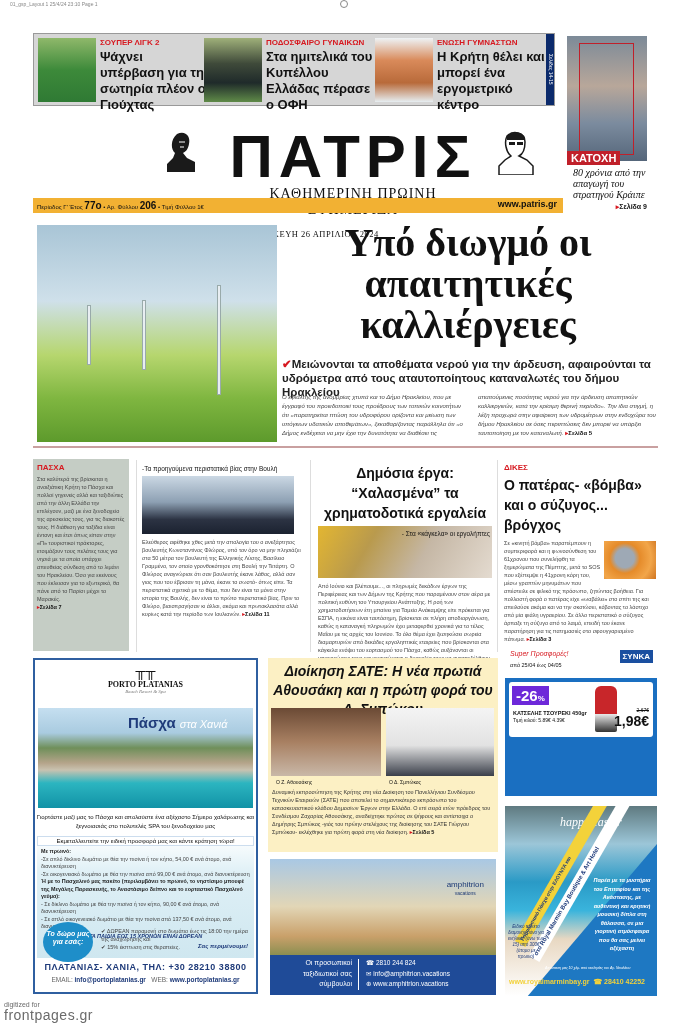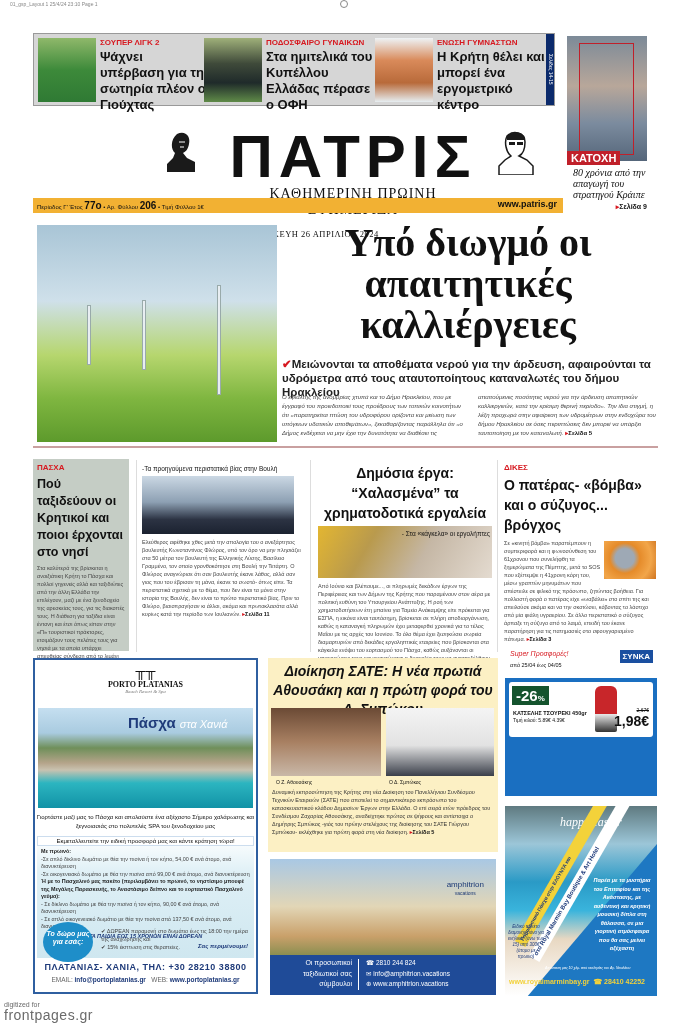--- a/index.html
+++ b/index.html
@@ -115,21 +115,21 @@
   .amph .sep { position: absolute; left: 88px; top: 4px; width: 1px; height: 31px; background: #fff; }
   .amph .right { position: absolute; left: 96px; top: 3px; font-size: 6.5px; line-height: 10.5px; }
 
   
   .synka { left: 505px; top: 646px; width: 152px; height: 150px; background: #1a6fc1; }
   .synka .head { position: absolute; left: 0; top: 0; width: 152px; height: 32px; background: #fff; }
   .synka .head .t { position: absolute; left: 5px; top: 4px; font-size: 7px; font-style: italic; color: #d71920; }
   .synka .head .d { position: absolute; left: 5px; top: 16px; font-size: 5.5px; }
   .synka .head .logo { position: absolute; right: 4px; top: 4px; background: #1a4fa0; color: #fff; font-weight: bold; font-size: 8px; padding: 2px 3px; }
   .synka .card { position: absolute; left: 4px; width: 144px; height: 55px; background: #fff; border-radius: 3px; }
-  .synka .badge { position: absolute; left: 3px; top: 4px; background: #14532d; color: #fff; font-weight: bold; font-size: 15px; padding: 1px 4px; }
+  .synka .badge { position: absolute; left: 3px; top: 4px; background: #6d28d9; color: #fff; font-weight: bold; font-size: 15px; padding: 1px 4px; }
   .synka .badge small { font-size: 8px; }
   .synka .prod { position: absolute; left: 4px; top: 28px; font-size: 5px; line-height: 7px; }
   .synka .prod b { font-size: 5.5px; }
   .synka .price { position: absolute; right: 4px; top: 25px; font-size: 14px; font-weight: bold; }
   .synka .price small { display: block; text-align: right; font-size: 5px; font-weight: normal; text-decoration: line-through; }
   .synka .img1 { position: absolute; left: 86px; top: 4px; width: 22px; height: 46px; background: linear-gradient(180deg,#c8262a 0%,#c8262a 60%,#eee 60%, #333 100%); border-radius: 6px 6px 2px 2px; }
   .synka .img2 { position: absolute; left: 80px; top: 4px; width: 60px; height: 46px; background: linear-gradient(90deg,#8a5a26 0 30%,#f2e4c8 30% 55%,#6a4a42 55% 100%); }
 
   .royal { left: 505px; top: 806px; width: 152px; height: 190px; background: linear-gradient(180deg,#5f7a80 0%,#9cc6d8 20%,#2a9ac6 40%,#3ab4dc 55%,#e8d8c2 70%,#fff 100%); overflow: hidden; }
   .royal .script { position: absolute; left: 55px; top: 10px; color: #fff; font-family: "Liberation Serif", serif; font-style: italic; font-size: 12px; line-height: 12px; text-align: center; }
@@ -210,21 +210,20 @@
   <div class="sprinkler" style="left:105px;top:75px;height:70px;"></div>
   <div class="sprinkler" style="left:180px;top:60px;height:110px;"></div>
 </div>
 <div class="abs lead-title">Υπό διωγμό οι απαιτητικές καλλιέργειες</div>
 <div class="abs lead-sub"><span class="tick">✔</span><span>Μειώνονται τα αποθέματα νερού για την άρδευση, αφαιρούνται τα υδρόμετρα από τους αταυτοποίητους καταναλωτές του δήμου Ηρακλείου</span></div>
 <div class="abs lead-body"><span>Ο εφιάλτης της ανομβρίας χτυπά και το Δήμο Ηρακλείου, που με έγγραφό του προειδοποιεί τους προέδρους των τοπικών κοινοτήτων ότι «παρατηρείται πτώση του υδροφόρου ορίζοντα και μείωση των υπόγειων υδατικών αποθεμάτων», ξεκαθαρίζοντας παράλληλα ότι «ο Δήμος ενδέχεται να μην έχει την δυνατότητα να διαθέσει τις απαιτούμενες ποσότητες νερού για την άρδευση απαιτητικών καλλιεργειών, κατά την κρίσιμη θερινή περίοδο». Την ίδια στιγμή, η λέξη προχωρά στην αφαίρεση των υδρομέτρων στην ενδοχώρα του δήμου Ηρακλείου σε όσες περιπτώσεις δεν μπορεί να υπάρξει ταυτοποίηση με τον καταναλωτή.</span> <span class="page-ref">▸<span>Σελίδα 5</span></span></div>
 <div class="abs rule-h" style="left:33px;top:446px;width:625px;"></div>
 
 <div class="abs col1">
   <div class="kicker-red cond">ΠΑΣΧΑ</div>
-  <div class="h cond">Πού ταξιδεύουν οι Κρητικοί και ποιοι έρχονται στο νησί</div>
   <div class="b"><span>Στα καλύτερά της βρίσκεται η ανοιξιάτικη Κρήτη το Πάσχα και πολλοί γηγενείς αλλά και ταξιδιώτες από την άλλη Ελλάδα την επιλέγουν, μαζί με ένα ξενοδοχείο της αρεσκείας τους, για τις διακοπές τους. Η διάθεση για ταξίδια είναι έντονη και έτσι όπως είπαν στην «Π» τουριστικοί πράκτορες, ετοιμάζουν τους πελάτες τους για νησιά με τα οποία υπάρχει απευθείας σύνδεση από το λιμάνι του Ηρακλείου. Όσο για εκείνους που έκλεισαν για το εξωτερικό, θα πάνε από το Παρίσι μέχρι το Μαρακές.</span><br><span class="page-ref">▸<span>Σελίδα 7</span></span></div>
 </div>
 <div class="abs vrule" style="left:136px;top:460px;height:192px;"></div>
 
 <div class="abs col2">
   <div class="sub">-Τα προηγούμενα περιστατικά βίας στην Βουλή</div>
   <div class="img"></div>
   <div class="b"><span>Ελεύθερος αφέθηκε χθες μετά την απολογία του ο ανεξάρτητος βουλευτής Κωνσταντίνος Φλώρος, υπό τον όρο να μην πλησιάζει στα 50 μέτρα τον βουλευτή της Ελληνικής Λύσης, Βασίλειο Γραμμένο, τον οποίο γρονθοκόπησε στη Βουλή την Τετάρτη. Ο Φλώρος αναγνώρισε ότι σαν βουλευτής έκανε λάθος, αλλά σαν γιος που του έβρισαν τη μάνα, έκανε το σωστό- όπως είπε. Τα περιστατικά σχετικά με το θέμα, που δεν είναι τα μόνα στην ιστορία της Βουλής, δεν είναι το πρώτο περιστατικό βίας. Πριν το Φλώρο, βιαιοπραγήσαν κι άλλοι, ακόμα και πρωτοκλασάτα αλλά κυρίως κατά την περίοδο των Ιουλιανών.</span> <span class="page-ref">▸<span>Σελίδα 11</span></span></div>
 </div>
 <div class="abs vrule" style="left:310px;top:460px;height:192px;"></div>

